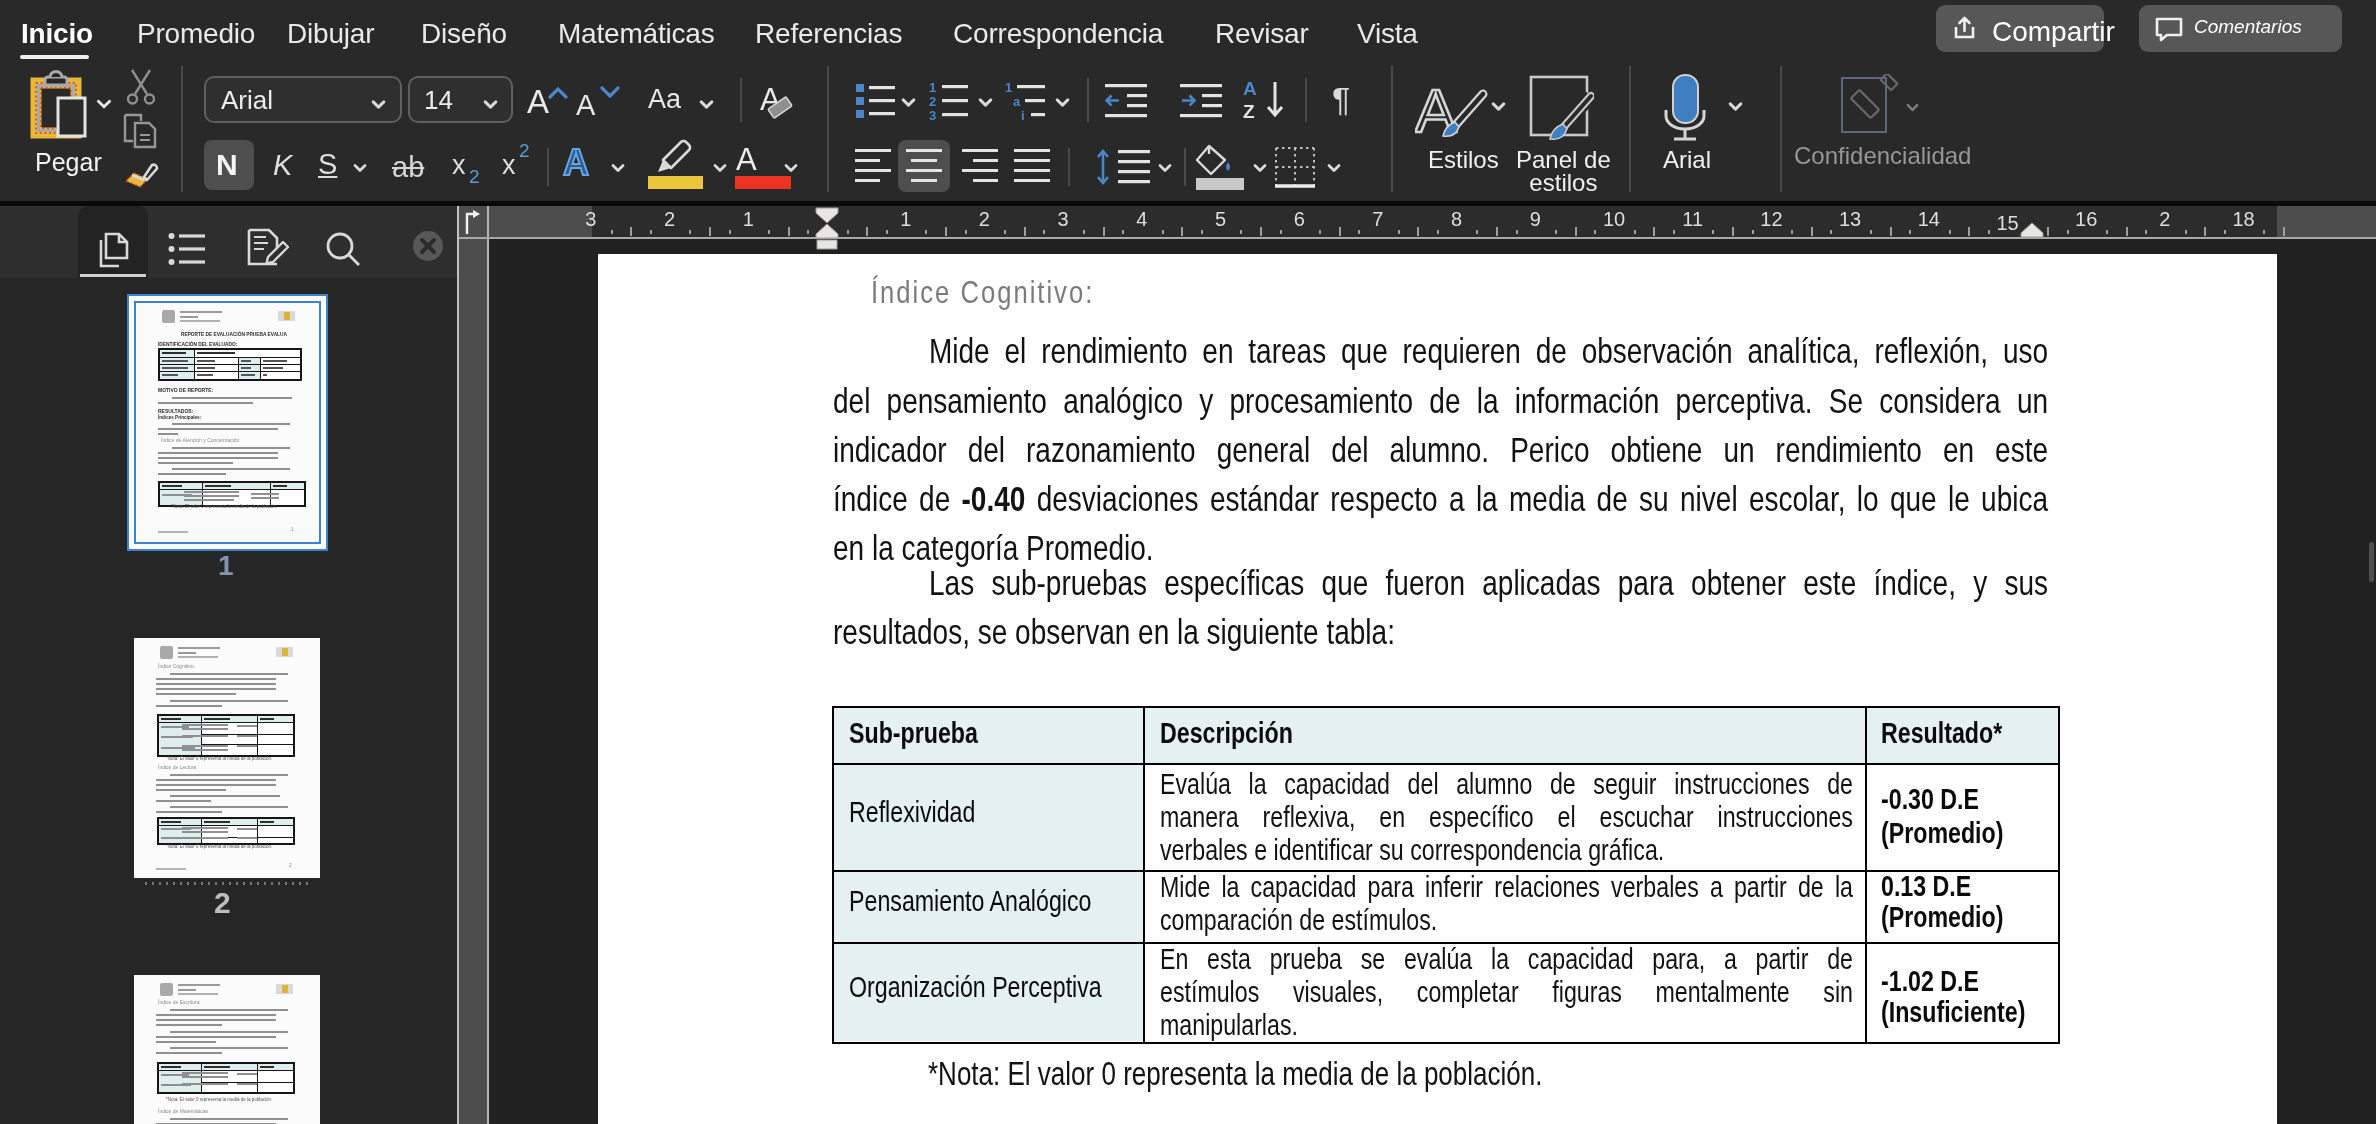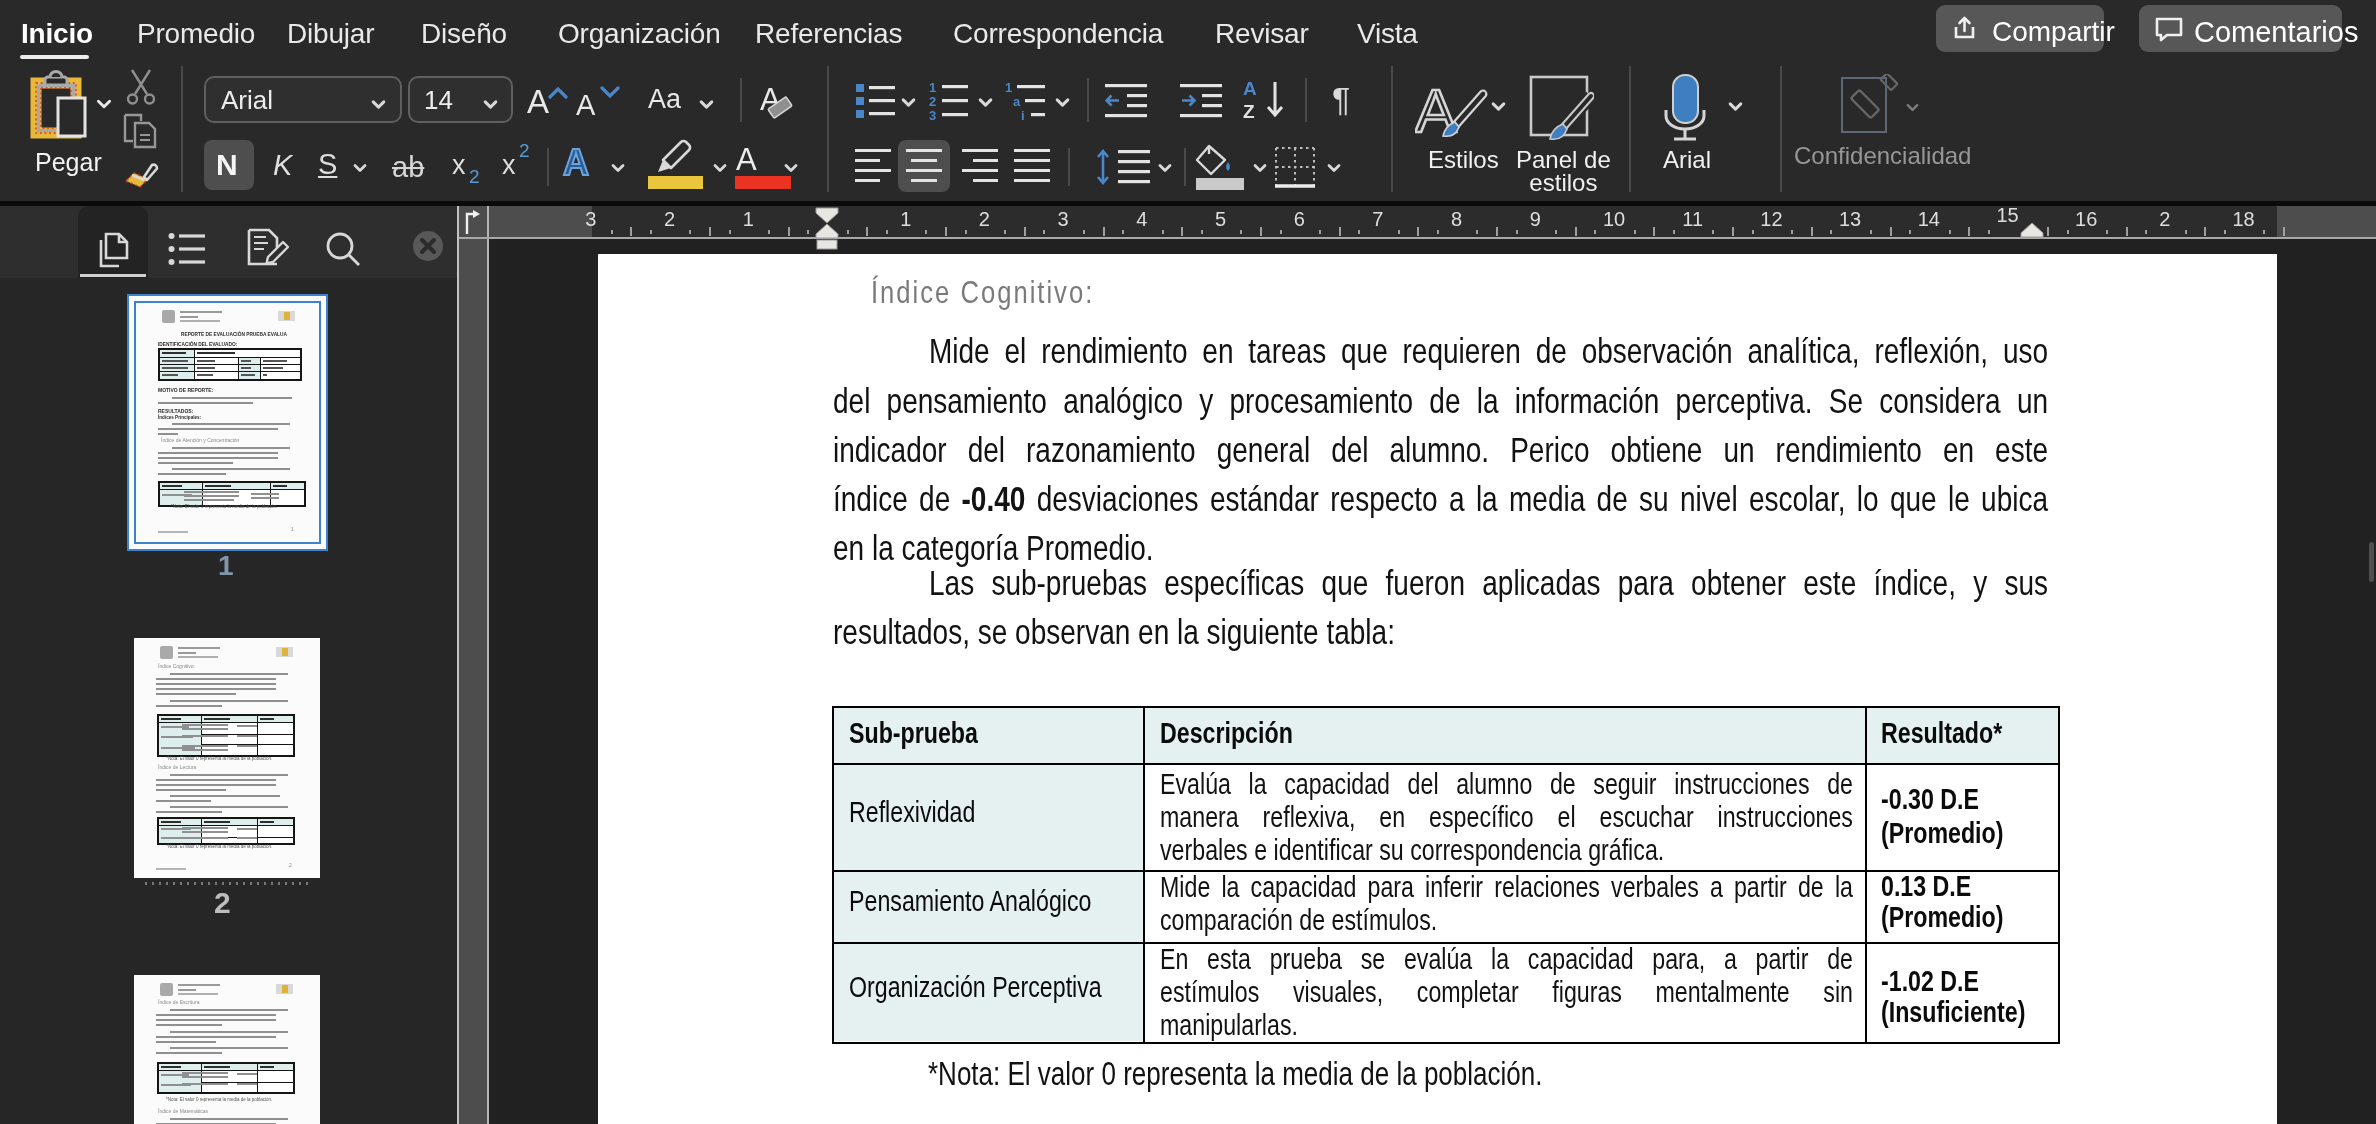--- a/index.html
+++ b/index.html
@@ -19,37 +19,37 @@
 .tick{position:absolute;background:#9f9f9f;width:2px;}
 .rnum{position:absolute;color:#dedede;font-size:20px;transform:translateX(-50%);}
 </style></head><body>
 
 <div class="abs" style="left:0;top:0;width:2376px;height:201px;background:#292929;"></div>
 <div class="abs" style="left:0;top:201px;width:2376px;height:5px;background:#0a0a0a;"></div>
 <div class="tab" style="left:21px;font-weight:bold;color:#ffffff;">Inicio</div>
 <div class="tab" style="left:137px;">Promedio</div>
 <div class="tab" style="left:287px;">Dibujar</div>
 <div class="tab" style="left:421px;">Diseño</div>
-<div class="tab" style="left:558px;">Organización</div>
+<div class="tab" style="left:558px;">Matemáticas</div>
 <div class="tab" style="left:755px;">Referencias</div>
 <div class="tab" style="left:953px;">Correspondencia</div>
 <div class="tab" style="left:1215px;">Revisar</div>
 <div class="tab" style="left:1357px;">Vista</div>
 <div class="abs" style="left:20px;top:55px;width:69px;height:4px;background:#ededed;border-radius:2px;"></div>
 <div class="abs" style="left:1936px;top:5px;width:168px;height:47px;background:#575757;border-radius:9px;"></div>
 <svg class="ic" style="left:1950px;top:13px" width="32" height="30" viewBox="0 0 32 30">
     <path d="M6 14 v10 h17 v-10" fill="none" stroke="#f0f0f0" stroke-width="2.6"></path>
     <path d="M14.5 18 V5 M14.5 5 L9.5 10 M14.5 5 L19.5 10" fill="none" stroke="#f0f0f0" stroke-width="2.6" stroke-linecap="round" stroke-linejoin="round"></path>
   </svg>
 <div class="abs" style="left:1992px;top:16px;font-size:28px;color:#ffffff;">Compartir</div>
 <div class="abs" style="left:2139px;top:5px;width:203px;height:47px;background:#575757;border-radius:9px;"></div>
 <svg class="ic" style="left:2153px;top:13px" width="32" height="30" viewBox="0 0 32 30">
     <path d="M4 6 h24 v16 h-14 l-6 5 v-5 h-4 z" fill="none" stroke="#f0f0f0" stroke-width="2.6" stroke-linejoin="round"></path>
   </svg>
-<div class="abs" style="left:2194px;top:16px;font-size:29px;color:#ffffff;">Comentarios</div>
+<div class="abs" style="left:2194px;top:16px;font-size:19px;color:#ffffff;font-style:italic;">Comentarios</div>
 <svg class="ic" style="left:28px;top:70px" width="64" height="70" viewBox="0 0 64 70">
     <rect x="8" y="13" width="40" height="50" fill="none" stroke="#e8b83a" stroke-width="11"></rect>
     <rect x="8" y="13" width="40" height="50" fill="none" stroke="#d03b2f" stroke-width="1.4" stroke-dasharray="2 2.6"></rect>
     <rect x="13" y="18" width="30" height="40" fill="none" stroke="#d03b2f" stroke-width="1.4" stroke-dasharray="2 2.6"></rect>
     <rect x="10.5" y="15.5" width="35" height="45" fill="none" stroke="#a9a9a9" stroke-width="3"></rect>
     <path d="M17 15 v-5 a3 3 0 0 1 3 -3 h16 a3 3 0 0 1 3 3 v5 z" fill="#292929" stroke="#a9a9a9" stroke-width="3"></path>
     <path d="M22 7 a6 5.5 0 0 1 12 0" fill="#292929" stroke="#a9a9a9" stroke-width="3"></path>
     <rect x="30" y="28" width="27" height="38" fill="#292929" stroke="#e3e3e3" stroke-width="3"></rect>
   </svg>
 <svg class="chev" style="left:95px;top:95px" width="18" height="18" viewBox="0 0 16 16">
@@ -383,21 +383,21 @@
 <div class="tick" style="left:1810.8px;top:227px;height:9px;"></div>
 <div class="tick" style="left:1830.4px;top:230px;height:4px;"></div>
 <div class="rnum" style="left:1850.1px;top:208px;">13</div>
 <div class="tick" style="left:1869.8px;top:230px;height:4px;"></div>
 <div class="tick" style="left:1889.5px;top:227px;height:9px;"></div>
 <div class="tick" style="left:1909.1px;top:230px;height:4px;"></div>
 <div class="rnum" style="left:1928.8px;top:208px;">14</div>
 <div class="tick" style="left:1948.5px;top:230px;height:4px;"></div>
 <div class="tick" style="left:1968.2px;top:227px;height:9px;"></div>
 <div class="tick" style="left:1987.8px;top:230px;height:4px;"></div>
-<div class="rnum" style="left:2007.5px;top:204px;">15</div>
+<div class="rnum" style="left:2007.5px;top:212px;">15</div>
 <div class="tick" style="left:2027.2px;top:230px;height:4px;"></div>
 <div class="tick" style="left:2046.9px;top:227px;height:9px;"></div>
 <div class="tick" style="left:2066.5px;top:230px;height:4px;"></div>
 <div class="rnum" style="left:2086.2px;top:208px;">16</div>
 <div class="tick" style="left:2105.9px;top:230px;height:4px;"></div>
 <div class="tick" style="left:2125.6px;top:227px;height:9px;"></div>
 <div class="tick" style="left:2145.2px;top:230px;height:4px;"></div>
 <div class="rnum" style="left:2164.9px;top:208px;">2</div>
 <div class="tick" style="left:2184.6px;top:230px;height:4px;"></div>
 <div class="tick" style="left:2204.2px;top:227px;height:9px;"></div>

